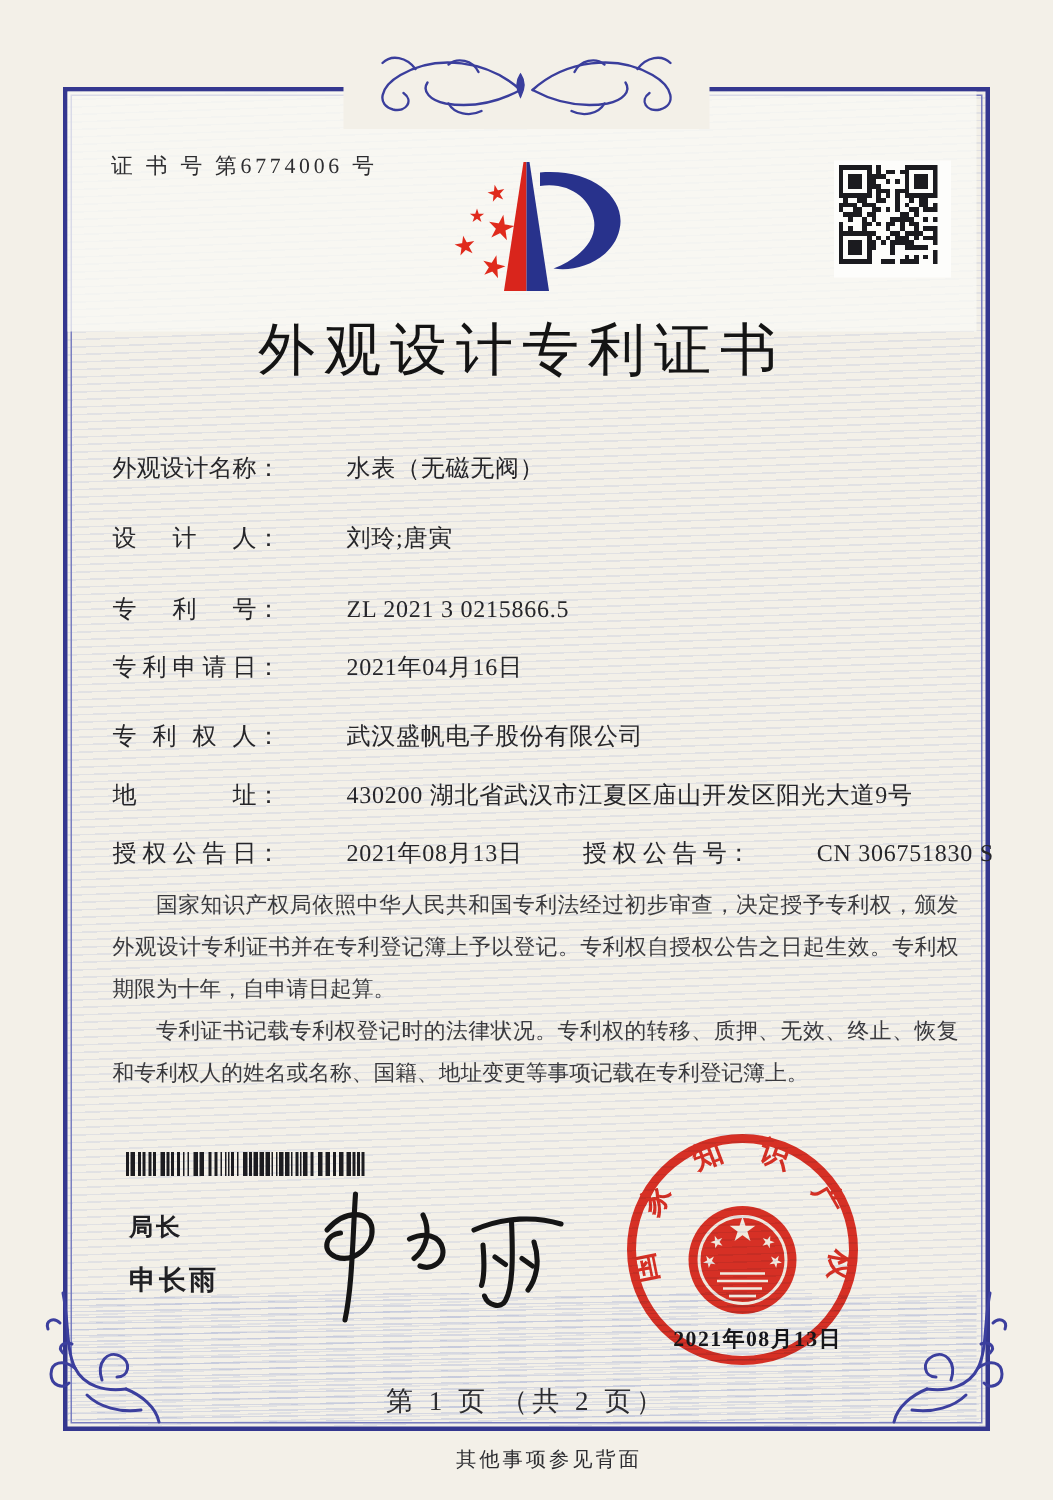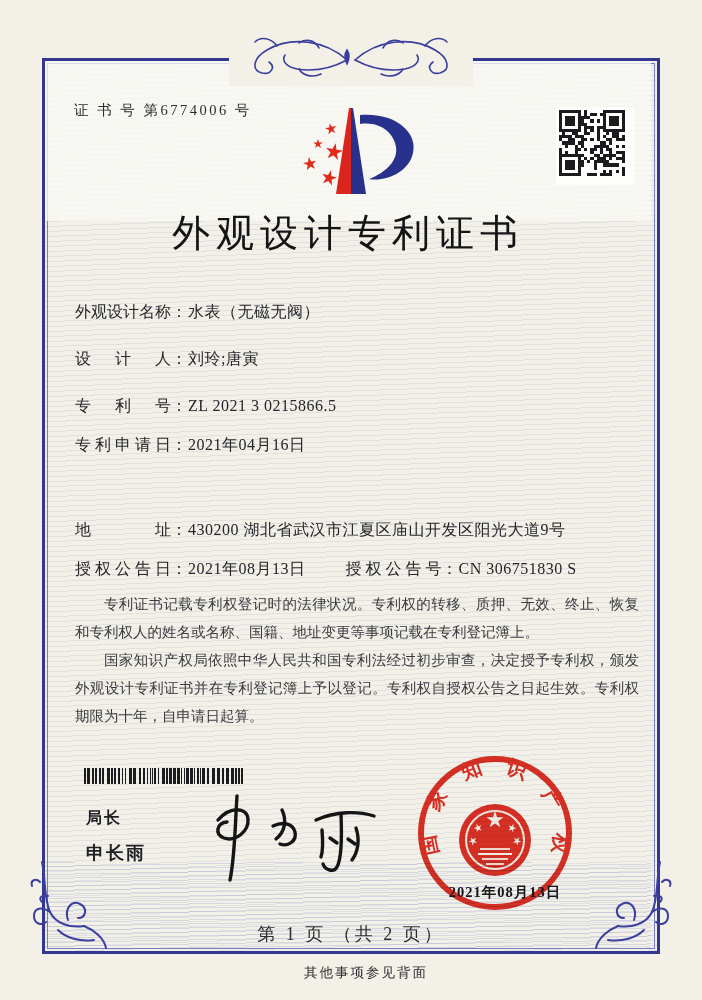--- a/index.html
+++ b/index.html
@@ -19,21 +19,21 @@
   
   .ornament-top{position:absolute;left:229px;top:20px;width:244px;height:66px;background:#f3f0e8;}
   .cert-no{position:absolute;left:74px;top:101px;font-size:14.5px;letter-spacing:2.5px;color:#2d2d30;}
   .logo{position:absolute;left:274px;top:100px;width:168px;height:108px;}
   .qr{position:absolute;left:556px;top:107px;width:72px;height:72px;background:#fdfdfb;padding:3px;}
   .title{position:absolute;left:42px;top:208px;width:612px;text-align:center;
          font-size:38px;font-weight:400;letter-spacing:6px;color:#141414;}
   .field{position:absolute;left:75px;white-space:nowrap;font-size:16px;color:#26262a;}
   .flabel{display:inline-block;width:96px;text-align:justify;text-align-last:justify;vertical-align:bottom;}
   .fcolon{display:inline-block;width:17px;}
-  .fvalue{letter-spacing:0.5px;}
+  .fvalue{letter-spacing:0.5px;margin-left:43px;}
   .pair2{margin-left:40px;}
   .paras{position:absolute;left:75px;top:590px;width:564px;font-size:14.5px;line-height:28px;
          color:#3a3a3e;text-align:justify;}
   .paras p{margin:0;text-indent:2em;}
   .barcode{position:absolute;left:84px;top:768px;width:164px;height:16px;}
   .sig-title{position:absolute;left:86px;top:808px;font-size:16px;font-weight:700;color:#202024;
          font-family:"Liberation Sans","DejaVu Sans",sans-serif;letter-spacing:2px;}
   .sig-name{position:absolute;left:86px;top:841px;font-size:18px;font-weight:700;color:#202024;
          font-family:"Liberation Sans","DejaVu Sans",sans-serif;letter-spacing:2px;}
   .signature{position:absolute;left:190px;top:786px;width:200px;height:102px;}
@@ -371,30 +371,33 @@
   </div>
   <div class="field" style="top:349px">
     <span class="flabel">设计人</span><span class="fcolon">：</span><span class="fvalue">刘玲;唐寅</span>
   </div>
   <div class="field" style="top:396px">
     <span class="flabel">专利号</span><span class="fcolon">：</span><span class="fvalue">ZL 2021 3 0215866.5</span>
   </div>
   <div class="field" style="top:435px">
     <span class="flabel">专利申请日</span><span class="fcolon">：</span><span class="fvalue">2021年04月16日</span>
   </div>
+  <div class="field" style="top:481px">
+    <span class="flabel">专利权人</span><span class="fcolon">：</span><span class="fvalue">武汉盛帆电子股份有限公司</span>
+  </div>
   <div class="field" style="top:520px">
     <span class="flabel">地址</span><span class="fcolon">：</span><span class="fvalue">430200 湖北省武汉市江夏区庙山开发区阳光大道9号</span>
   </div>
   <div class="field" style="top:559px">
     <span><span class="flabel">授权公告日</span><span class="fcolon">：</span><span class="fvalue">2021年08月13日</span></span><span class="pair2"><span class="flabel">授权公告号</span><span class="fcolon">：</span><span class="fvalue">CN 306751830 S</span></span>
   </div>
 
   <div class="paras">
+    <p>国家知识产权局依照中华人民共和国专利法经过初步审查，决定授予专利权，颁发外观设计专利证书并在专利登记簿上予以登记。专利权自授权公告之日起生效。专利权期限为十年，自申请日起算。</p>
     <p>专利证书记载专利权登记时的法律状况。专利权的转移、质押、无效、终止、恢复和专利权人的姓名或名称、国籍、地址变更等事项记载在专利登记簿上。</p>
-    <p>国家知识产权局依照中华人民共和国专利法经过初步审查，决定授予专利权，颁发外观设计专利证书并在专利登记簿上予以登记。专利权自授权公告之日起生效。专利权期限为十年，自申请日起算。</p>
   </div>
 
   <div class="barcode">
     <svg id="barcode-svg" width="164" height="16" viewBox="0 0 164 16">
         <rect x="0" y="0" width="2" height="16" fill="#1c1c20"></rect>
         <rect x="3" y="0" width="3" height="16" fill="#1c1c20"></rect>
         <rect x="8" y="0" width="2" height="16" fill="#1c1c20"></rect>
         <rect x="11" y="0" width="2" height="16" fill="#1c1c20"></rect>
         <rect x="15" y="0" width="2" height="16" fill="#1c1c20"></rect>
         <rect x="18" y="0" width="2" height="16" fill="#1c1c20"></rect>

